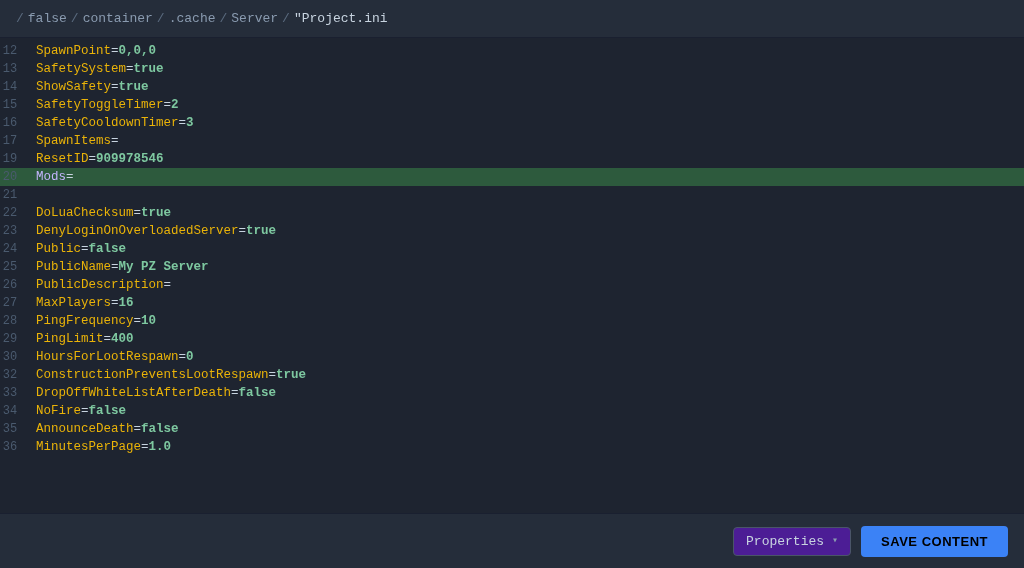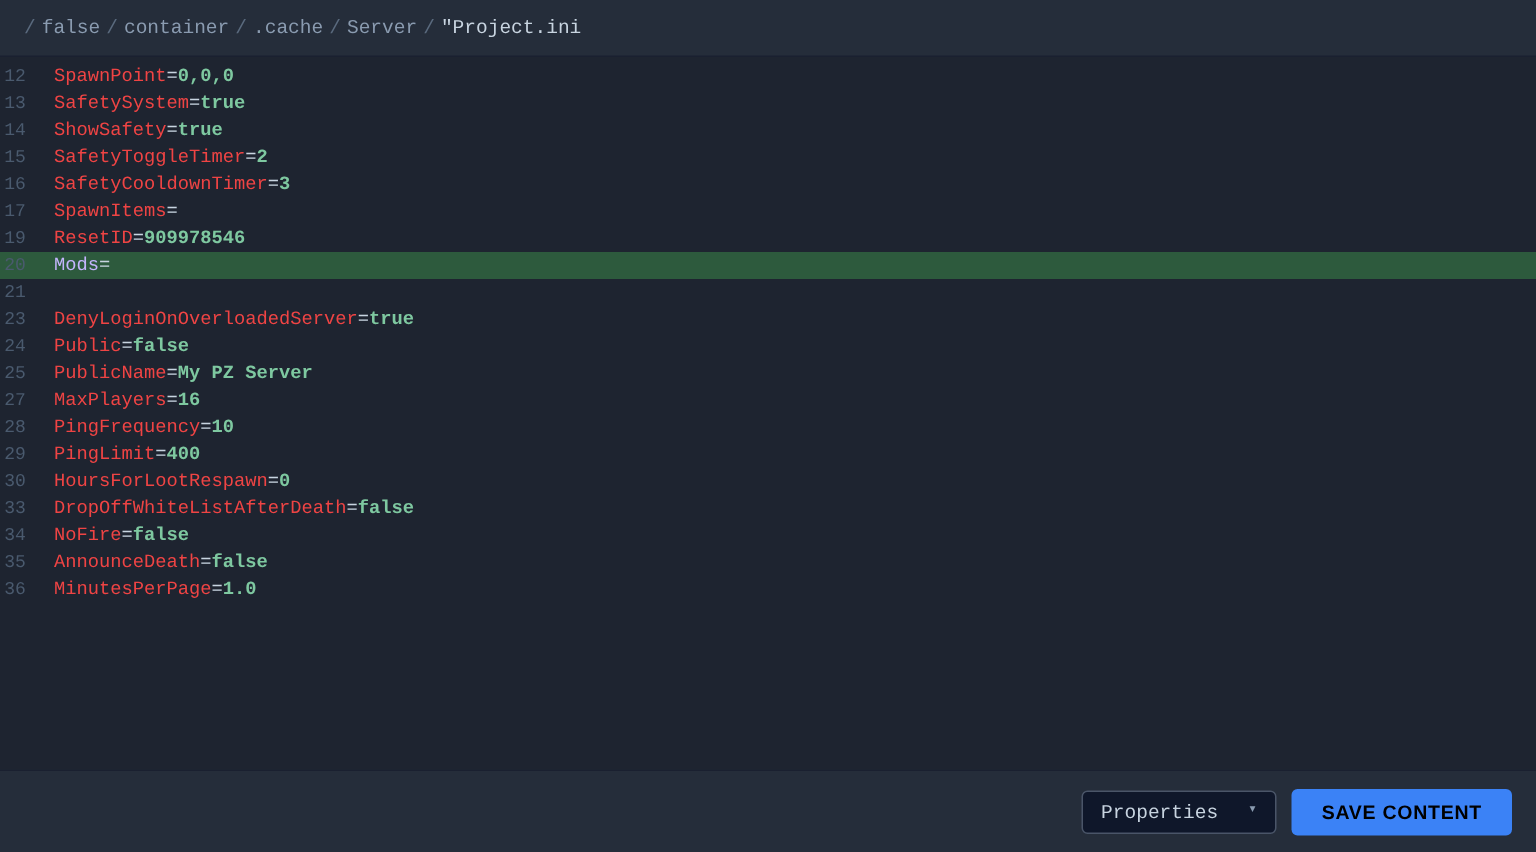--- a/index.html
+++ b/index.html
@@ -87,21 +87,21 @@
       padding-right: 16px;
       user-select: none;
     }
 
     .line-content {
       font-size: 12.5px;
       flex: 1;
     }
 
     .key-name {
-      color: #ef4444;
+      color: #eab308;
     }
 
     .equals {
       color: #c8d4e0;
     }
 
     .value-text {
       color: #7ec8a0;
       font-weight: bold;
     }
@@ -122,28 +122,28 @@
       align-items: center;
       justify-content: flex-end;
       gap: 10px;
       border-top: 1px solid #1a2030;
       min-height: 55px;
     }
 
     .properties-dropdown {
       display: flex;
       align-items: flex-start;
-      background: #0f172a;
+      background: #4c1d95;
       border: 1px solid #4a5568;
       border-radius: 4px;
       padding: 6px 12px;
       color: #c8d4e0;
       font-size: 13px;
       cursor: pointer;
-      gap: 20px;
+      gap: 8px;
     }
 
     .dropdown-arrow {
       color: #8a9bb0;
       font-size: 10px;
     }
 
     .save-button {
       background: #3b82f6;
       color: #000000;
@@ -204,46 +204,58 @@
         <span class="line-content"><span class="key-name">ResetID</span><span class="equals">=</span><span class="value-text">909978546</span></span>
       </div>
       <div class="code-line line-highlighted">
         <span class="line-number">20</span>
         <span class="line-content"><span class="key-name">Mods</span><span class="equals">=</span><span class="value-text"></span></span>
       </div>
       <div class="code-line">
         <span class="line-number">21</span>
       </div>
       <div class="code-line">
+        <span class="line-number">22</span>
+        <span class="line-content"><span class="key-name">DoLuaChecksum</span><span class="equals">=</span><span class="value-text">true</span></span>
+      </div>
+      <div class="code-line">
         <span class="line-number">23</span>
         <span class="line-content"><span class="key-name">DenyLoginOnOverloadedServer</span><span class="equals">=</span><span class="value-text">true</span></span>
       </div>
       <div class="code-line">
         <span class="line-number">24</span>
         <span class="line-content"><span class="key-name">Public</span><span class="equals">=</span><span class="value-text">false</span></span>
       </div>
       <div class="code-line">
         <span class="line-number">25</span>
         <span class="line-content"><span class="key-name">PublicName</span><span class="equals">=</span><span class="value-text">My PZ Server</span></span>
       </div>
       <div class="code-line">
+        <span class="line-number">26</span>
+        <span class="line-content"><span class="key-name">PublicDescription</span><span class="equals">=</span><span class="value-text"></span></span>
+      </div>
+      <div class="code-line">
         <span class="line-number">27</span>
         <span class="line-content"><span class="key-name">MaxPlayers</span><span class="equals">=</span><span class="value-text">16</span></span>
       </div>
       <div class="code-line">
         <span class="line-number">28</span>
         <span class="line-content"><span class="key-name">PingFrequency</span><span class="equals">=</span><span class="value-text">10</span></span>
       </div>
       <div class="code-line">
         <span class="line-number">29</span>
         <span class="line-content"><span class="key-name">PingLimit</span><span class="equals">=</span><span class="value-text">400</span></span>
       </div>
       <div class="code-line">
         <span class="line-number">30</span>
         <span class="line-content"><span class="key-name">HoursForLootRespawn</span><span class="equals">=</span><span class="value-text">0</span></span>
+      </div>
+      <div class="code-line">
+        <span class="line-number">32</span>
+        <span class="line-content"><span class="key-name">ConstructionPreventsLootRespawn</span><span class="equals">=</span><span class="value-text">true</span></span>
       </div>
       <div class="code-line">
         <span class="line-number">33</span>
         <span class="line-content"><span class="key-name">DropOffWhiteListAfterDeath</span><span class="equals">=</span><span class="value-text">false</span></span>
       </div>
       <div class="code-line">
         <span class="line-number">34</span>
         <span class="line-content"><span class="key-name">NoFire</span><span class="equals">=</span><span class="value-text">false</span></span>
       </div>
       <div class="code-line">

